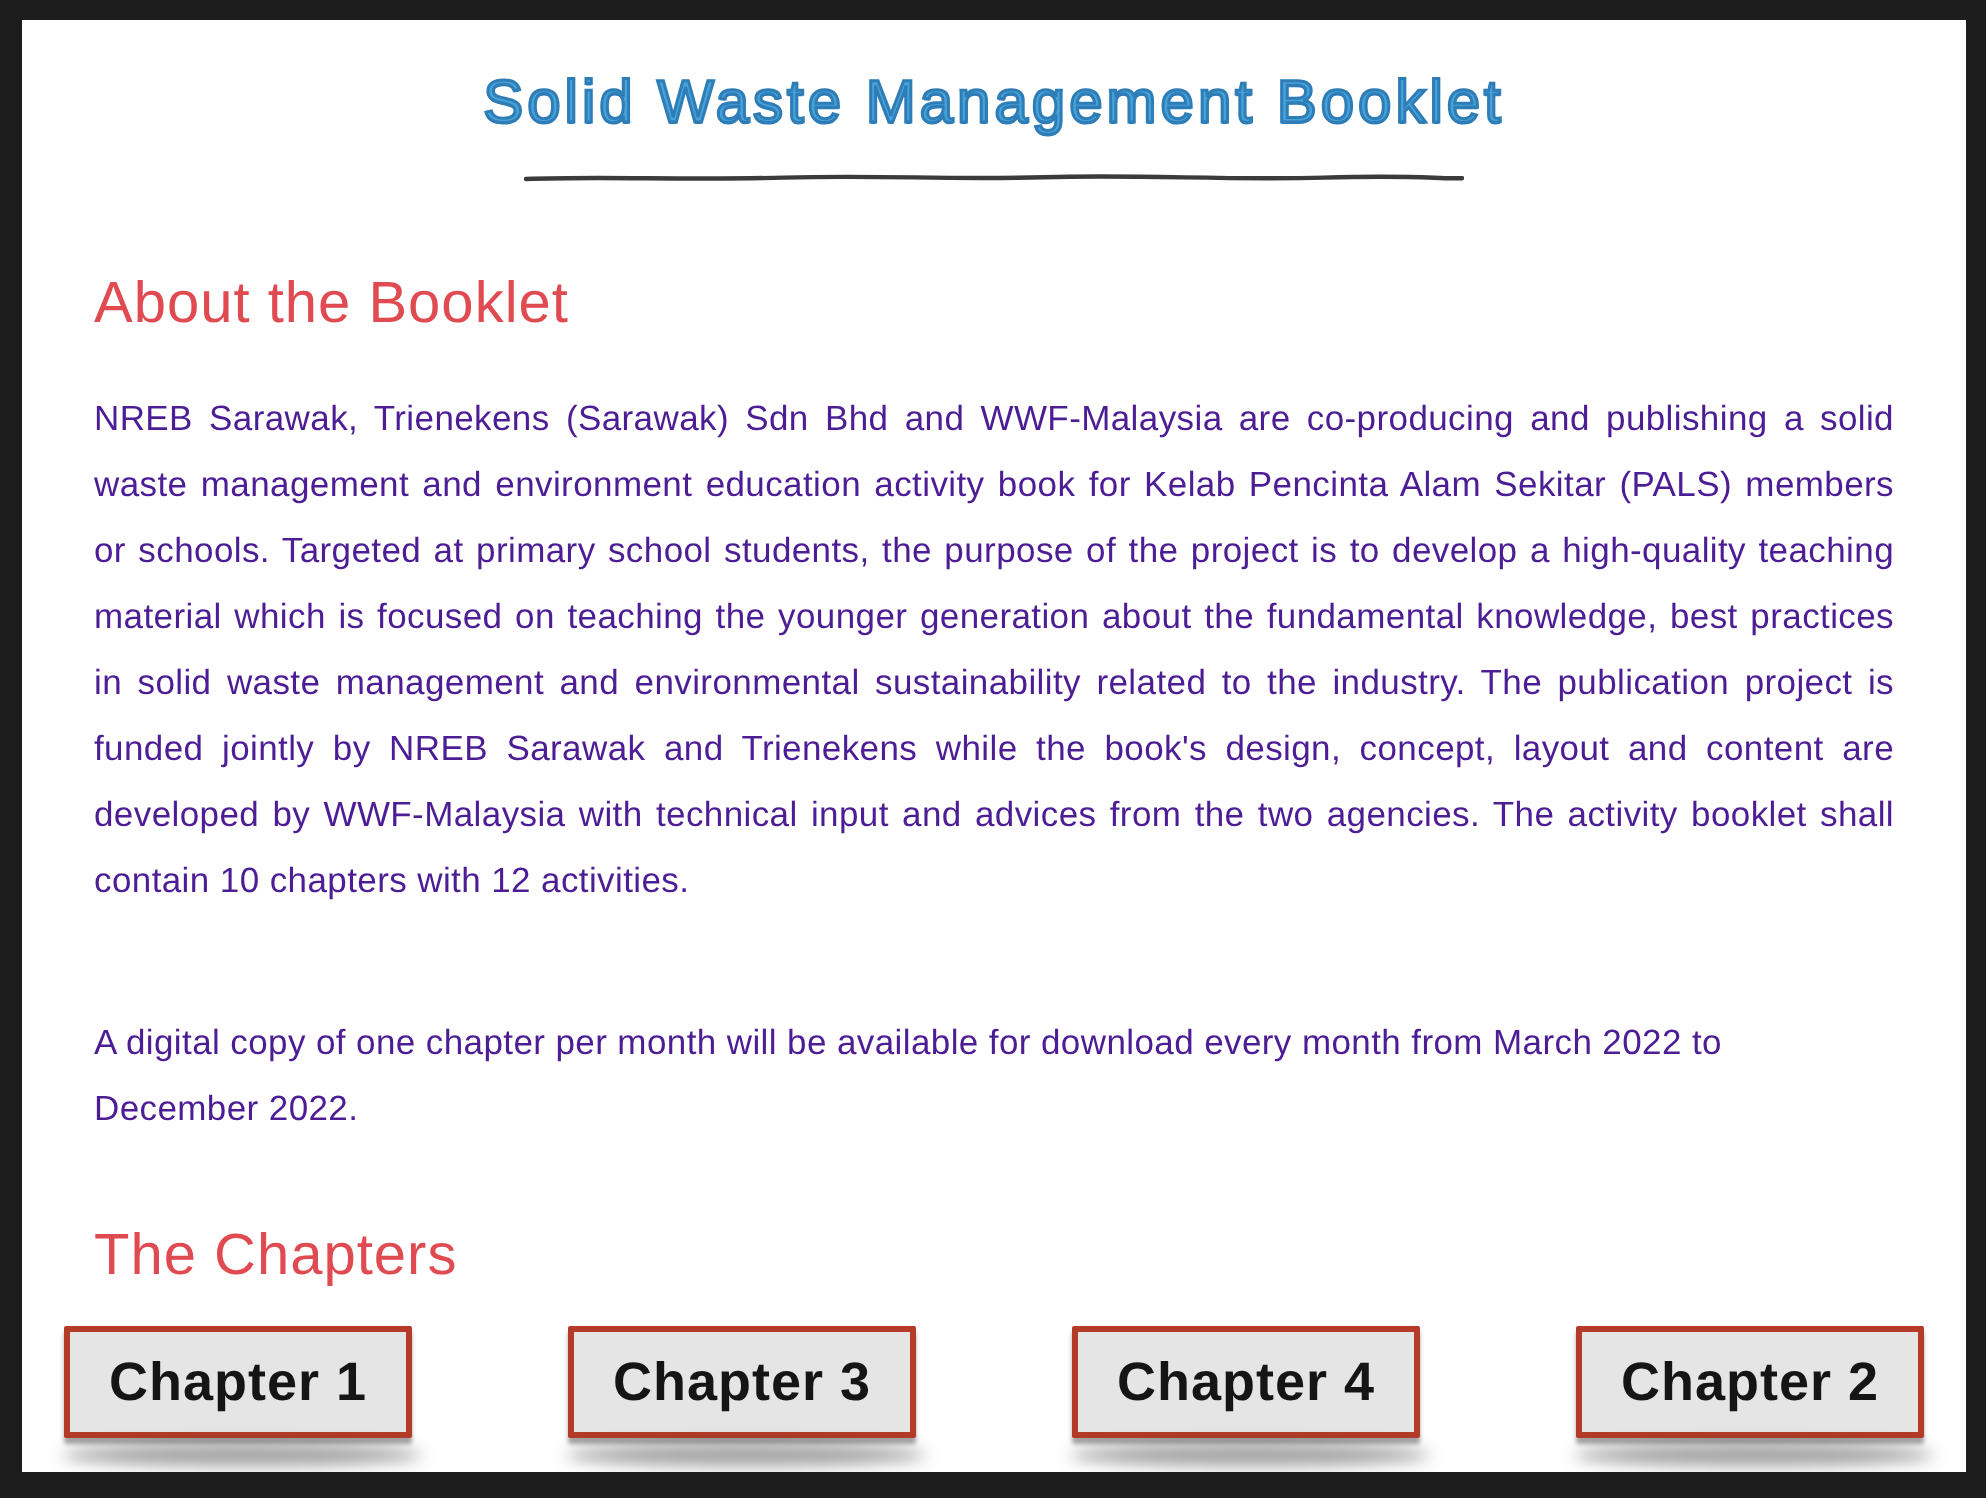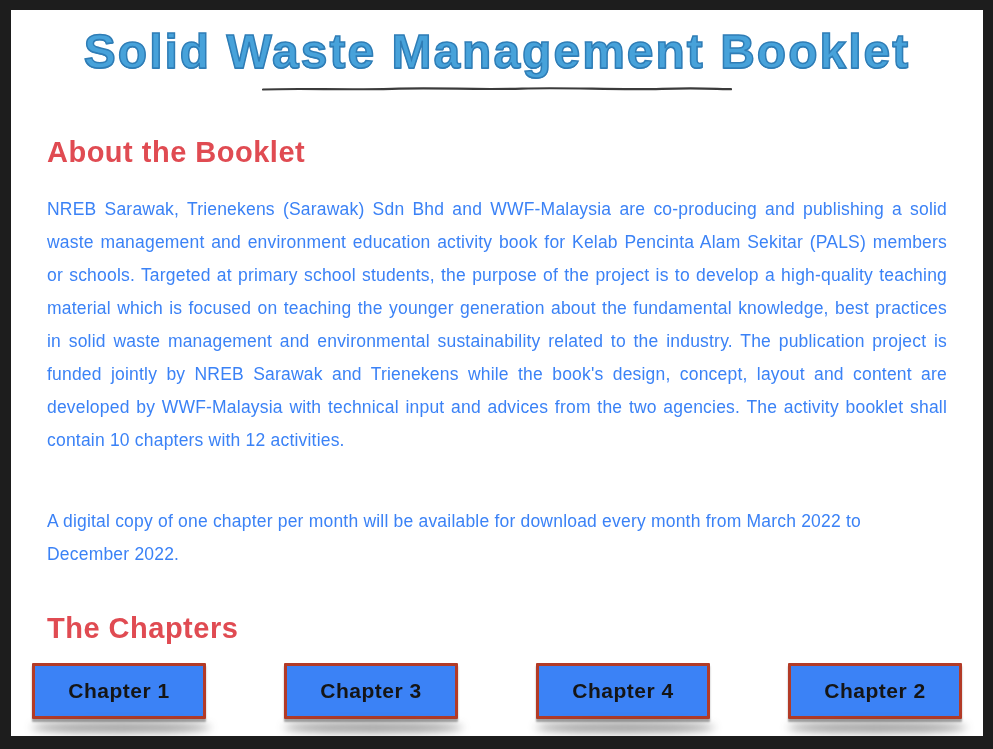--- a/index.html
+++ b/index.html
@@ -11,45 +11,45 @@
     background: #ffffff;
     border: 10px solid #1d1d1d;
     border-left-width: 11px;
     border-bottom-width: 13px;
     font-family: "Liberation Sans", sans-serif;
     overflow: hidden;
   }
   .title {
     margin: 14px 0 0 0;
     text-align: center;
-    font-size: 48px;
+    font-size: 30px;
     line-height: 56px;
-    font-weight: bold;
+    font-weight: normal;
     letter-spacing: 2px;
     color: #47a2da;
     -webkit-text-stroke: 1.5px #2f7db6;
     text-shadow: 0 1px 0 #2f7db6;
   }
   .underline-wrap {
     text-align: center;
     margin-top: 5px;
     height: 10px;
     line-height: 0;
   }
   .section-heading {
     margin: 40px 0 0 36px;
     font-size: 29px;
     line-height: 34px;
-    font-weight: bold;
+    font-weight: normal;
     letter-spacing: 0.5px;
     color: #e04b52;
   }
   .body-text {
     margin: 24px 36px 0 36px;
-    color: #3b82f6;
+    color: #4c1d95;
     font-size: 17.5px;
     line-height: 33px;
     text-align: justify;
     letter-spacing: 0.2px;
   }
   .schedule-text {
     margin-top: 48px;
     text-align: left;
   }
   .chapters-heading { }
@@ -57,25 +57,25 @@
     display: flex;
     justify-content: space-between;
     margin: 18px 21px 0 21px;
   }
   .btn-row.second { margin-top: 27px; }
   .chapter-btn {
     position: relative;
     box-sizing: border-box;
     width: 174px;
     height: 56px;
-    background: #3b82f6;
+    background: #e5e5e5;
     border: 3px solid #b33b27;
     border-radius: 1px;
     font-family: "Liberation Sans", sans-serif;
-    font-size: 21px;
+    font-size: 27px;
     font-weight: bold;
     color: #151515;
     letter-spacing: 0.5px;
     cursor: pointer;
     box-shadow: 0 3px 2px rgba(0,0,0,0.35);
     padding: 0;
   }
   .chapter-btn::after {
     content: "";
     position: absolute;

